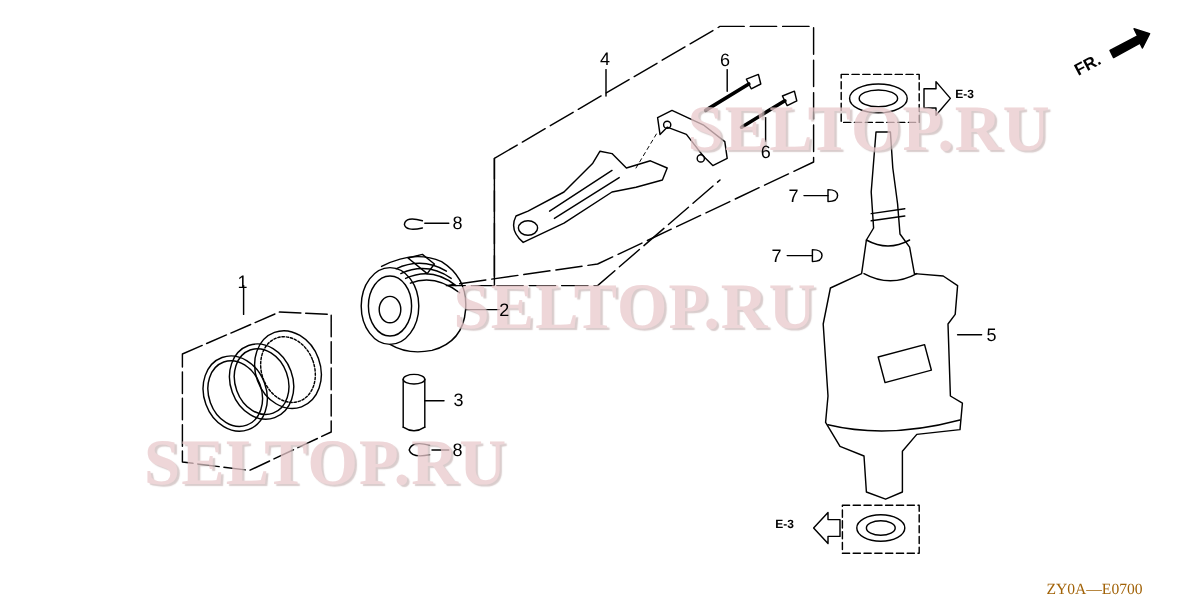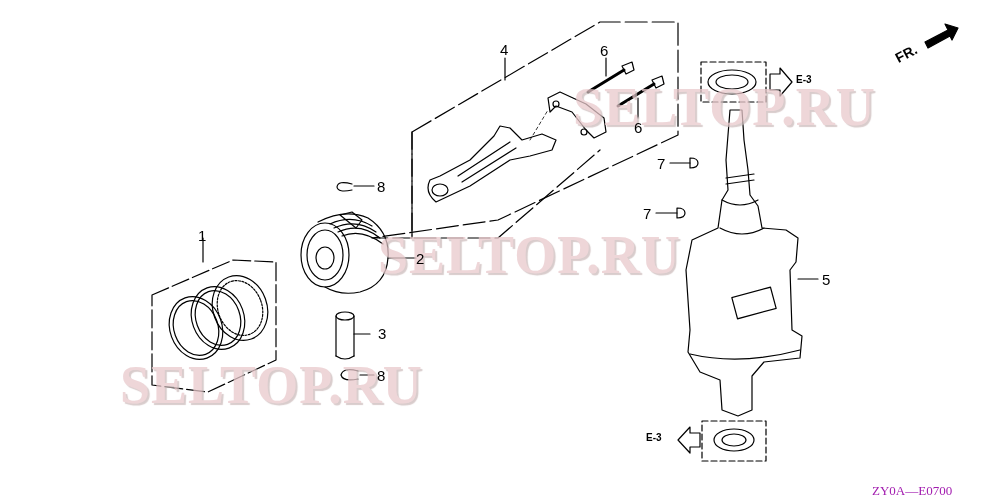--- a/index.html
+++ b/index.html
@@ -2,21 +2,21 @@
 <html><head>
 <meta charset="utf-8">
 <style>
   html,body{margin:0;padding:0;background:#fff;}
   body{width:1000px;height:498px;position:relative;overflow:hidden;font-family:"Liberation Sans",sans-serif;}
   svg.diagram{position:absolute;left:0;top:0;}
   .callout{position:absolute;font-family:"Liberation Sans",sans-serif;font-size:15px;color:#000;line-height:1;}
   .watermark{position:absolute;font-family:"Liberation Serif",serif;font-weight:bold;font-size:54px;color:#e9c9cc;opacity:.75;letter-spacing:1px;text-shadow:2px 2px 1px #cbb;line-height:1;pointer-events:none;}
   .ref{position:absolute;font-family:"Liberation Sans",sans-serif;font-weight:bold;font-size:10px;color:#000;line-height:1;text-align:center;}
   .fr{position:absolute;font-family:"Liberation Sans",sans-serif;font-weight:bold;font-size:14px;transform:rotate(-28deg);transform-origin:left bottom;}
-  .code{position:absolute;font-family:"Liberation Serif",serif;font-size:13px;color:#a21caf;line-height:1;}
+  .code{position:absolute;font-family:"Liberation Serif",serif;font-size:13px;color:#a16207;line-height:1;}
 </style>
 </head>
 <body>
 
 <svg class="diagram" width="1000" height="498" viewBox="0 0 1000 498" xmlns="http://www.w3.org/2000/svg">
   <g fill="none" stroke="#000" stroke-width="1.2" stroke-linejoin="round" stroke-linecap="round">
 
     <g>
       <path d="M152 295 L233 260 L276 262 L276 360 L208 392 L152 385 Z" stroke-dasharray="18 4"></path>
       <line x1="203" y1="238" x2="203" y2="262"></line>

